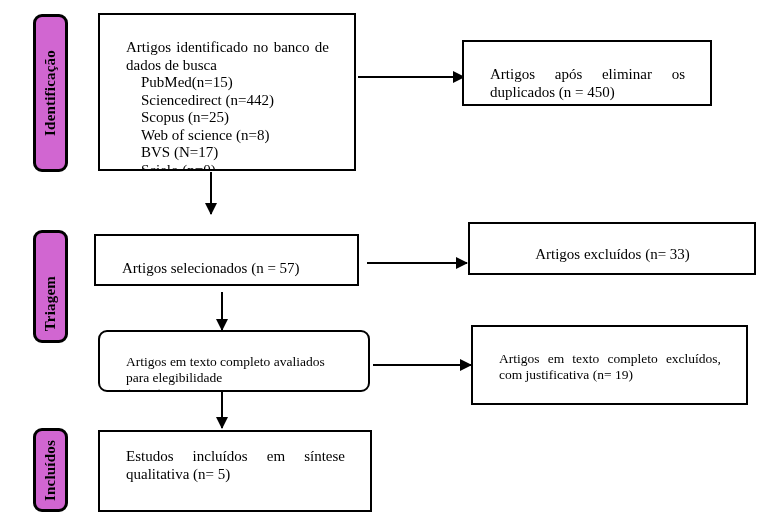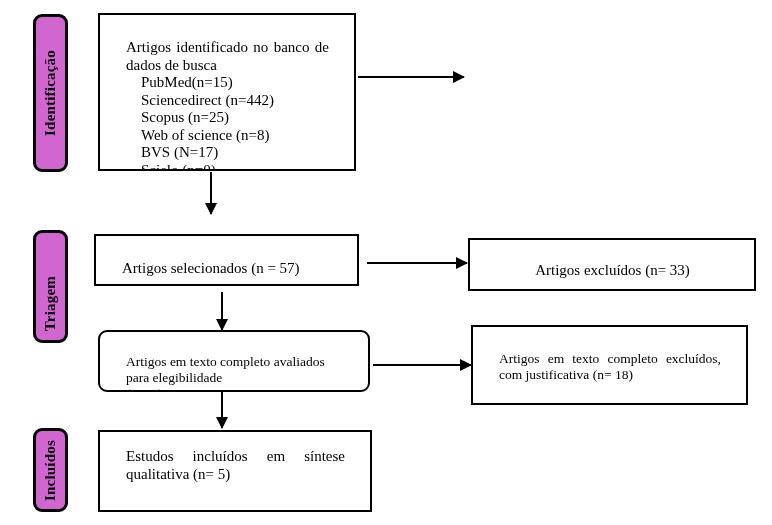--- a/index.html
+++ b/index.html
@@ -131,56 +131,59 @@
     BVS (N=17)
     Scielo (n=0)
     Total (n = 507)</p>
   </div>
 
   <div class="h-arrow" style="left:358px; top:71px; width:106px; height:12px;">
     <span class="shaft"></span>
     <span class="head"></span>
   </div>
 
+  <div class="fbox just" style="left:462px; top:40px; width:250px; height:66px; padding-top:8px;">
+    <p class="txt">Artigos após eliminar os duplicados (n = 450)</p>
+  </div>
 
   <div class="v-arrow" style="left:205px; top:172px; width:12px; height:42px;">
     <span class="shaft"></span>
     <span class="head"></span>
   </div>
 
   <div class="fbox" style="left:94px; top:234px; width:265px; height:52px; padding-top:8px;">
     <p class="txt">Artigos selecionados (n = 57)</p>
   </div>
 
   <div class="h-arrow" style="left:367px; top:257px; width:100px; height:12px;">
     <span class="shaft"></span>
     <span class="head"></span>
   </div>
 
-  <div class="fbox center" style="left:468px; top:238px; width:288px; height:53px; ">
+  <div class="fbox center" style="left:468px; top:222px; width:288px; height:53px; ">
     <p class="txt">Artigos excluídos (n= 33)</p>
   </div>
 
   <div class="v-arrow" style="left:216px; top:292px; width:12px; height:38px;">
     <span class="shaft"></span>
     <span class="head"></span>
   </div>
 
   <div class="fbox small" style="left:98px; top:330px; width:272px; height:62px; padding-top:6px;border-radius:9px;">
     <p class="txt">Artigos em texto completo avaliados para elegibilidade
 (n=24)</p>
   </div>
 
   <div class="h-arrow" style="left:373px; top:359px; width:98px; height:12px;">
     <span class="shaft"></span>
     <span class="head"></span>
   </div>
 
   <div class="fbox just small" style="left:471px; top:325px; width:277px; height:80px; padding-top:8px;">
-    <p class="txt">Artigos em texto completo excluídos, com justificativa (n= 18)</p>
+    <p class="txt">Artigos em texto completo excluídos, com justificativa (n= 19)</p>
   </div>
 
   <div class="v-arrow" style="left:216px; top:392px; width:12px; height:36px;">
     <span class="shaft"></span>
     <span class="head"></span>
   </div>
 
   <div class="fbox just" style="left:98px; top:430px; width:274px; height:82px; padding-top:0;">
     <p class="txt">Estudos incluídos em síntese qualitativa (n= 5)</p>
   </div>

